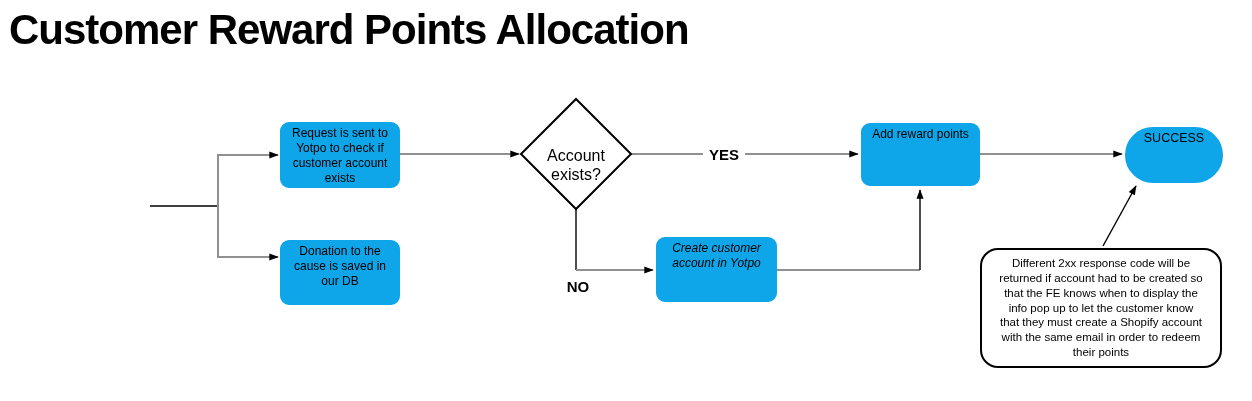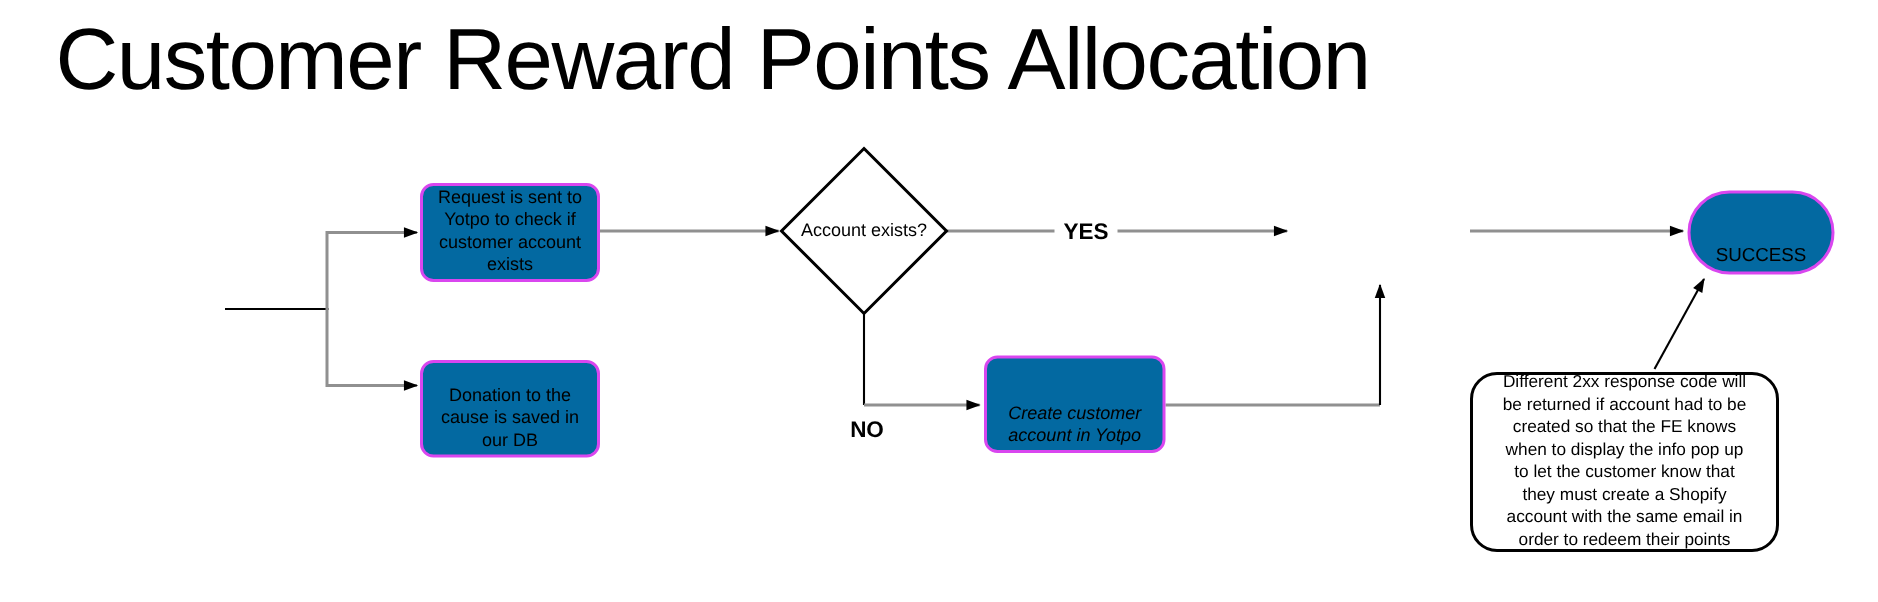--- a/index.html
+++ b/index.html
@@ -1,44 +1,44 @@
 <!DOCTYPE html>
 <html><head>
 <meta charset="utf-8">
 <style>
   html,body{margin:0;padding:0;background:#fff;}
   .canvas{
     position:relative;width:1252px;height:401px;background:#ffffff;
     font-family:"Liberation Sans",sans-serif;color:#000;overflow:hidden;
   }
   .title{
-    position:absolute;left:37px;top:6px;margin:0;
-    font-size:58px;font-weight:400;letter-spacing:-1px;white-space:nowrap;
+    position:absolute;left:9px;top:6px;margin:0;
+    font-size:42px;font-weight:700;letter-spacing:-1px;white-space:nowrap;
   }
   .connectors{position:absolute;left:0;top:0;width:1252px;height:401px;}
   .node{
-    position:absolute;display:flex;align-items:flex-end;justify-content:center;
-    text-align:center;background:#0369a1;border:2px solid #d946ef;
+    position:absolute;display:flex;align-items:flex-start;justify-content:center;
+    text-align:center;background:#0ea5e9;border:2px solid #0ea5e9;
     font-size:12px;line-height:1.25;box-sizing:border-box;padding:2px;
   }
   .rect{border-radius:9px;}
   .ellipse{border-radius:50%;}
   .stadium{border-radius:28px;}
   .diamond-label{
     position:absolute;left:521px;top:146px;width:110px;
-    text-align:center;font-size:12px;line-height:1.2;
+    text-align:center;font-size:16px;line-height:1.2;
   }
   .edge-label{
     position:absolute;background:#ffffff;font-size:15px;font-weight:700;
     text-align:center;line-height:1.15;padding:0 2px;
   }
   .edge-label.yes{left:703px;top:146px;width:38px;}
   .edge-label.no{left:559px;top:234px;width:34px;margin-top:44px;}
   .note{
-    position:absolute;left:980px;top:248px;width:206px;height:120px;
+    position:absolute;left:980px;top:248px;width:242px;height:120px;
     background:#ffffff;border:2px solid #000;border-radius:18px;
     display:flex;align-items:center;justify-content:center;text-align:center;
     font-size:11.5px;line-height:1.3;box-sizing:border-box;padding:8px 16px;
   }
 </style>
 </head>
 <body>
 
 <div class="canvas">
 
@@ -80,20 +80,23 @@
   <div class="node rect" style="left:280px;top:122px;width:120px;height:66px;">
     <span>Request is sent to Yotpo to check if customer account exists</span>
   </div>
 
   <div class="node rect" style="left:280px;top:240px;width:120px;height:65px;">
     <span>Donation to the cause is saved in our DB</span>
   </div>
 
   <div class="diamond-label">Account exists?</div>
 
+  <div class="node rect" style="left:861px;top:123px;width:119px;height:63px;">
+    <span>Add reward points</span>
+  </div>
 
   <div class="node rect" style="left:656px;top:237px;width:121px;height:65px;font-style:italic;">
     <span>Create customer account in Yotpo</span>
   </div>
 
   <div class="node stadium" style="left:1125px;top:127px;width:98px;height:56px;font-size:12.5px;">
     <span>SUCCESS</span>
   </div>
 
   <div class="edge-label yes">YES</div>

